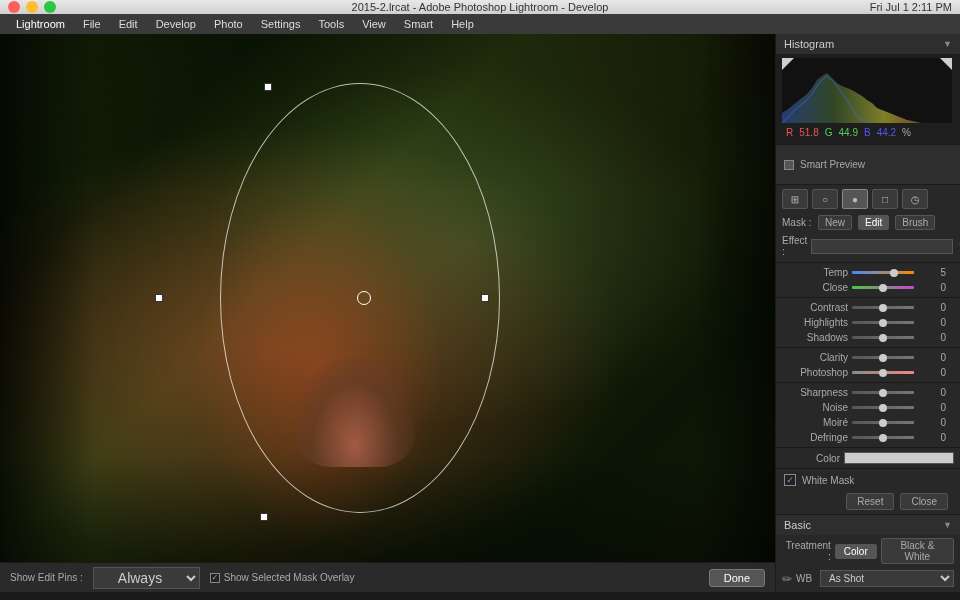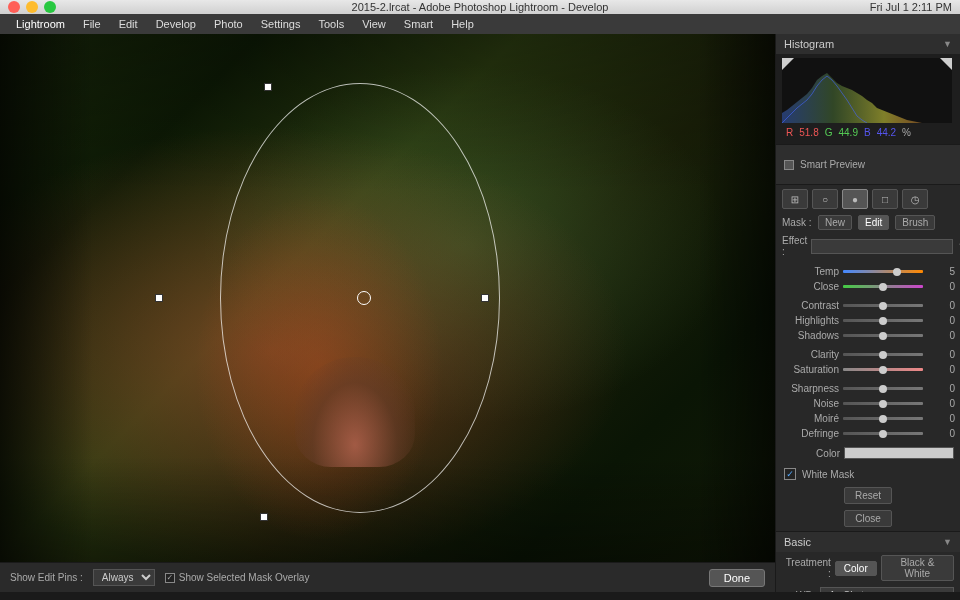--- a/index.html
+++ b/index.html
@@ -133,21 +133,21 @@
     .bottom-toolbar {
       height: 30px;
       background: #2a2a2a;
       border-top: 1px solid #1a1a1a;
       display: flex;
       align-items: center;
       padding: 0 10px;
       gap: 10px;
     }
     .bt-label { font-size: 10px; color: #aaa; }
-    .bt-dropdown { font-size: 10px; color: #ccc; background: #3a3a3a; border: 1px solid #555; padding: 1px 4px; cursor: pointer; }
+    .bt-dropdown { font-size: 14px; color: #ccc; background: #3a3a3a; border: 1px solid #555; padding: 1px 20px; cursor: pointer; }
     .bt-checkbox-label { display: flex; align-items: center; gap: 4px; font-size: 10px; color: #aaa; cursor: pointer; }
     .bt-checkbox { width: 10px; height: 10px; border: 1px solid #888; background: #222; display: flex; align-items: center; justify-content: center; }
     .bt-check { color: #aaa; font-size: 8px; }
     .bt-spacer { flex: 1; }
     .done-btn {
       background: #555;
       color: #fff;
       border: 1px solid #777;
       padding: 2px 14px;
       font-size: 11px;
@@ -262,21 +262,21 @@
       color: #ccc;
       font-size: 10px;
       padding: 1px 4px;
     }
     .effect-arrow { font-size: 9px; color: #888; }
 
     
     .slider-row {
       display: flex;
       align-items: center;
-      padding: 2px 5px;
+      padding: 2px 14px;
       gap: 4px;
     }
     .slider-label { font-size: 10px; color: #aaa; width: 58px; text-align: right; }
     .slider-track {
       flex: 1;
       height: 3px;
       background: linear-gradient(to right, #555, #777);
       position: relative;
       border-radius: 1px;
     }
@@ -321,21 +321,20 @@
     .invert-check { color: #5af; font-size: 9px; }
     .invert-label { font-size: 10px; color: #aaa; }
 
     
     .action-row {
       display: flex;
       align-items: center;
       justify-content: flex-end;
       padding: 4px 12px;
       gap: 6px;
-      flex-direction: column;
     }
     .action-btn {
       font-size: 10px;
       color: #aaa;
       background: #3a3a3a;
       border: 1px solid #555;
       padding: 2px 10px;
       cursor: pointer;
       border-radius: 2px;
     }
@@ -576,21 +575,21 @@
 
     <div class="slider-row">
       <span class="slider-label">Clarity</span>
       <div class="slider-track">
         <div class="slider-thumb" style="left:50%"></div>
       </div>
       <span class="slider-num">0</span>
     </div>
 
     <div class="slider-row">
-      <span class="slider-label">Saturation</span>
+      <span class="slider-label">Photoshop</span>
       <div class="slider-track" style="background: linear-gradient(to right, #888, #e88);">
         <div class="slider-thumb" style="left:50%"></div>
       </div>
       <span class="slider-num">0</span>
     </div>
 
     <div class="sep"></div>
 
     <div class="slider-row">
       <span class="slider-label">Sharpness</span>

